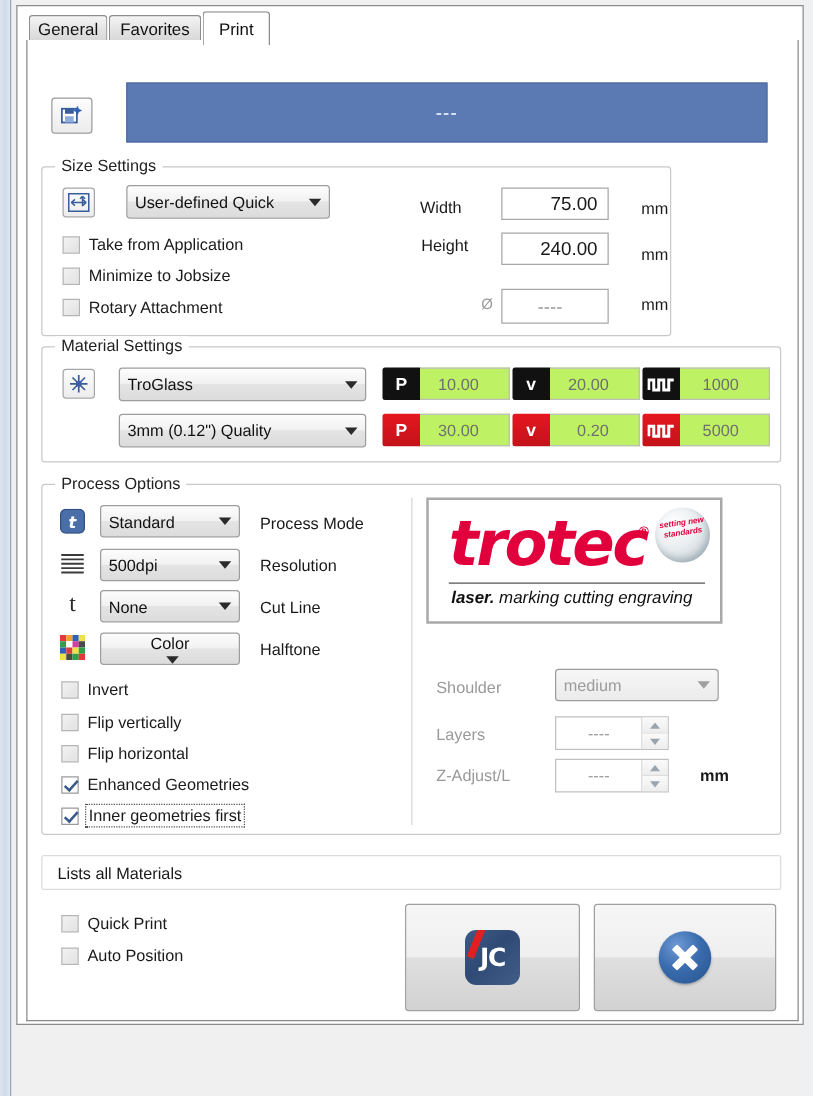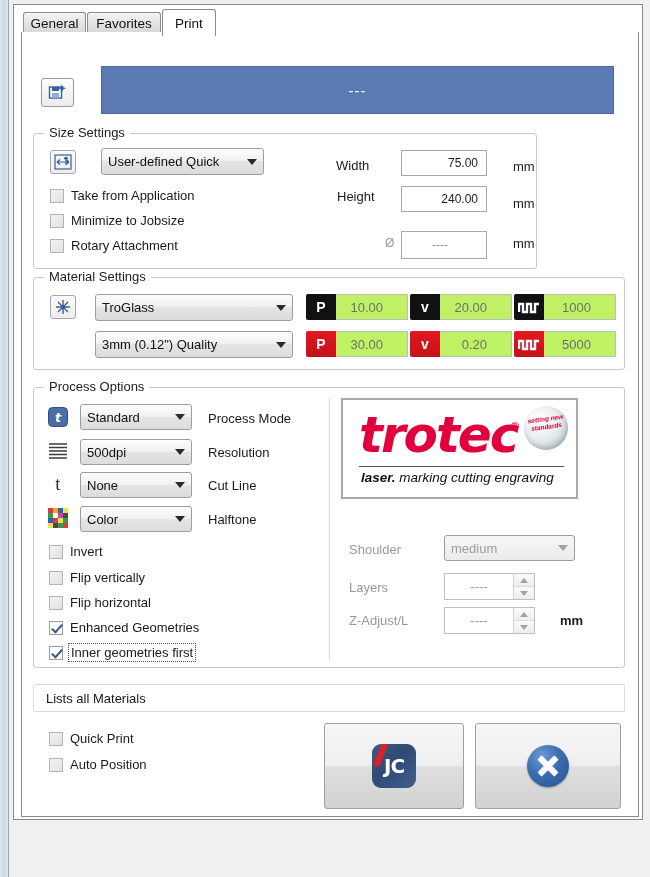--- a/index.html
+++ b/index.html
@@ -125,21 +125,21 @@
   .combo.disabled { color: #9b9b9b; background: linear-gradient(to bottom,#f7f7f7,#ebebeb); }
   .combo.disabled .arrow { border-top-color: #a0a0a0; }
 
   .txt {
     position: absolute;
     background: #fff;
     border: 1px solid #a8a8a8;
     box-sizing: border-box;
     display: flex; align-items: center; justify-content: flex-end;
     padding-right: 8px;
-    font-size: 12px; color: #1a1a1a;
+    font-size: 15px; color: #1a1a1a;
   }
   .txt.gray { color: #9a9a9a; }
 
   .lbl { position: absolute; font-size: 13px; color: #1a1a1a; white-space: nowrap; }
   .lbl.dim { color: #9a9a9a; }
   .unit { position: absolute; font-size: 13px; color: #1a1a1a; }
 
   
   .cb-row { position: absolute; display: flex; align-items: center; gap: 7px; cursor: pointer; }
   .cb {
@@ -515,21 +515,21 @@
       <rect x="0" y="10" width="5" height="5" fill="#2f62b5"></rect>
         <rect x="5" y="10" width="5" height="5" fill="#e03a3a"></rect>
         <rect x="10" y="10" width="5" height="5" fill="#efe04a"></rect>
         <rect x="15" y="10" width="5" height="5" fill="#2f9f4a"></rect>
       <rect x="0" y="15" width="5" height="5" fill="#efe04a"></rect>
         <rect x="5" y="15" width="5" height="5" fill="#4a4a4a"></rect>
         <rect x="10" y="15" width="5" height="5" fill="#2f9f4a"></rect>
         <rect x="15" y="15" width="5" height="5" fill="#e03a3a"></rect>
     </svg>
   </div>
-  <div class="combo" style="left:71px; top:506px; width:112px; height:26px;">
+  <div class="combo" style="left:71px; top:506px; width:112px; height:26px;flex-direction:column;">
     <span class="cv">Color</span>
     <span class="arrow"></span>
   </div>
   <div class="lbl" style="left:199px; top:512px;">Halftone</div>
 
   <div class="cb-row" style="left:40px; top:544px;">
     <span class="cb"></span>
     <span class="cb-label">Invert</span>
   </div>
   <div class="cb-row" style="left:40px; top:570px;">

